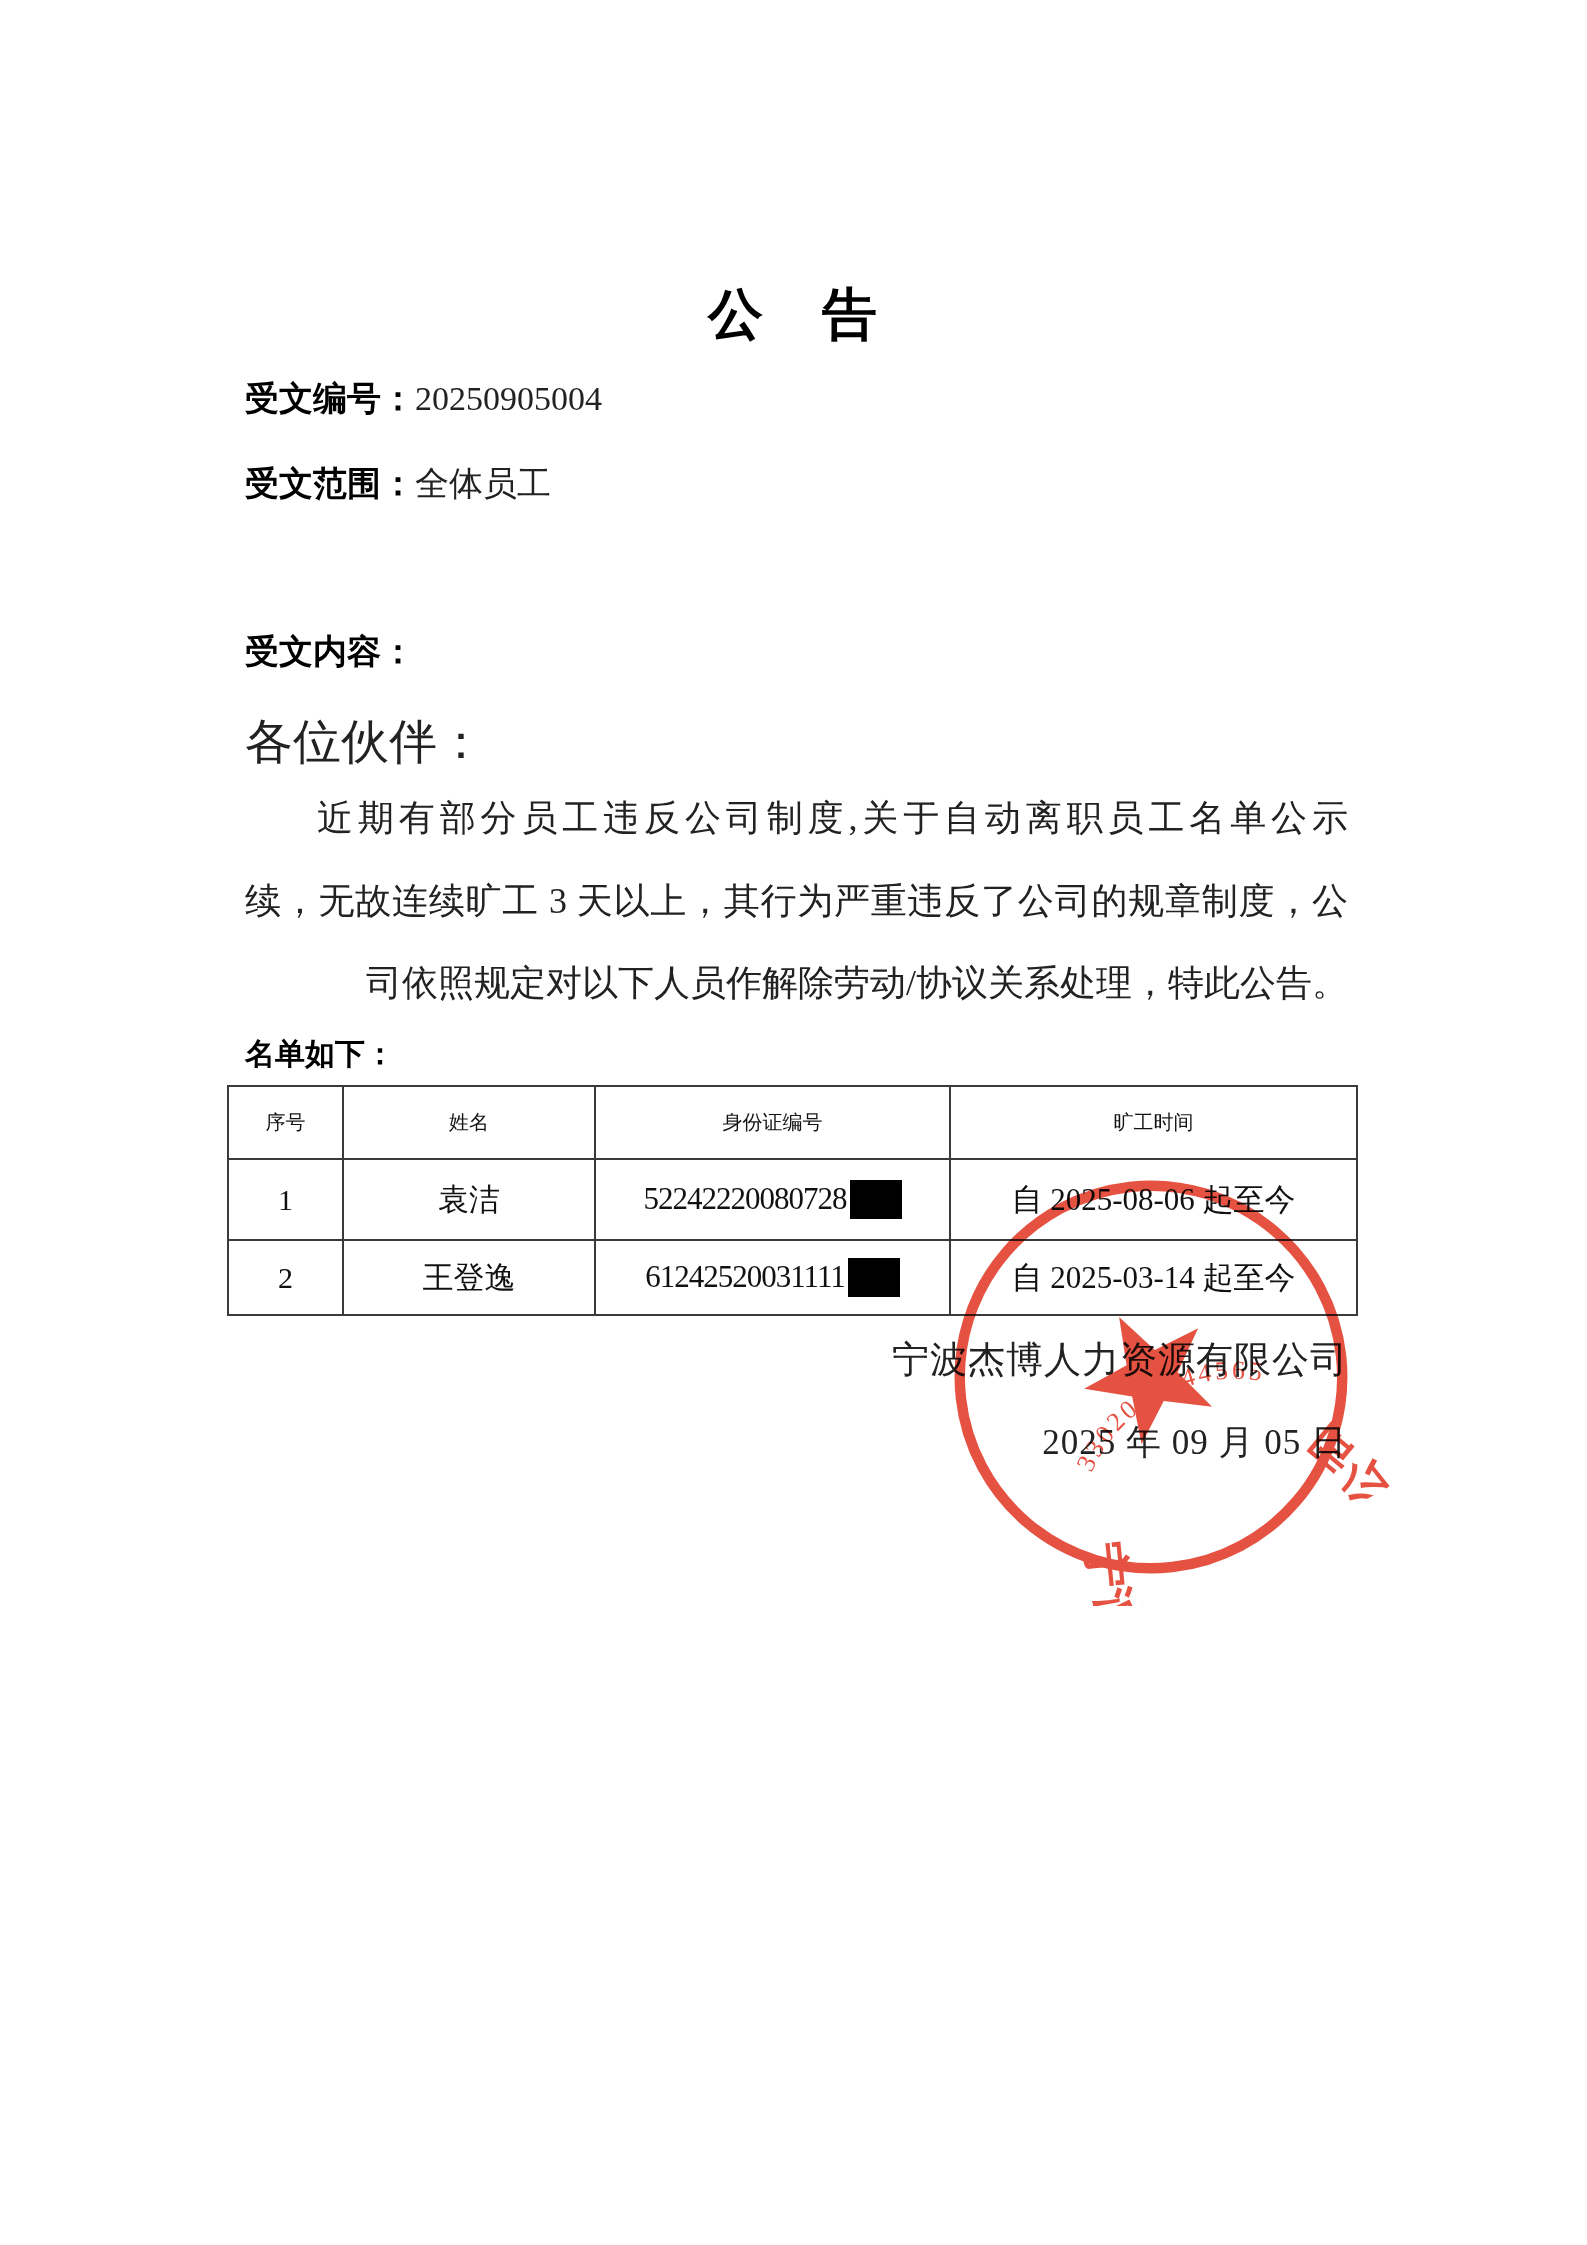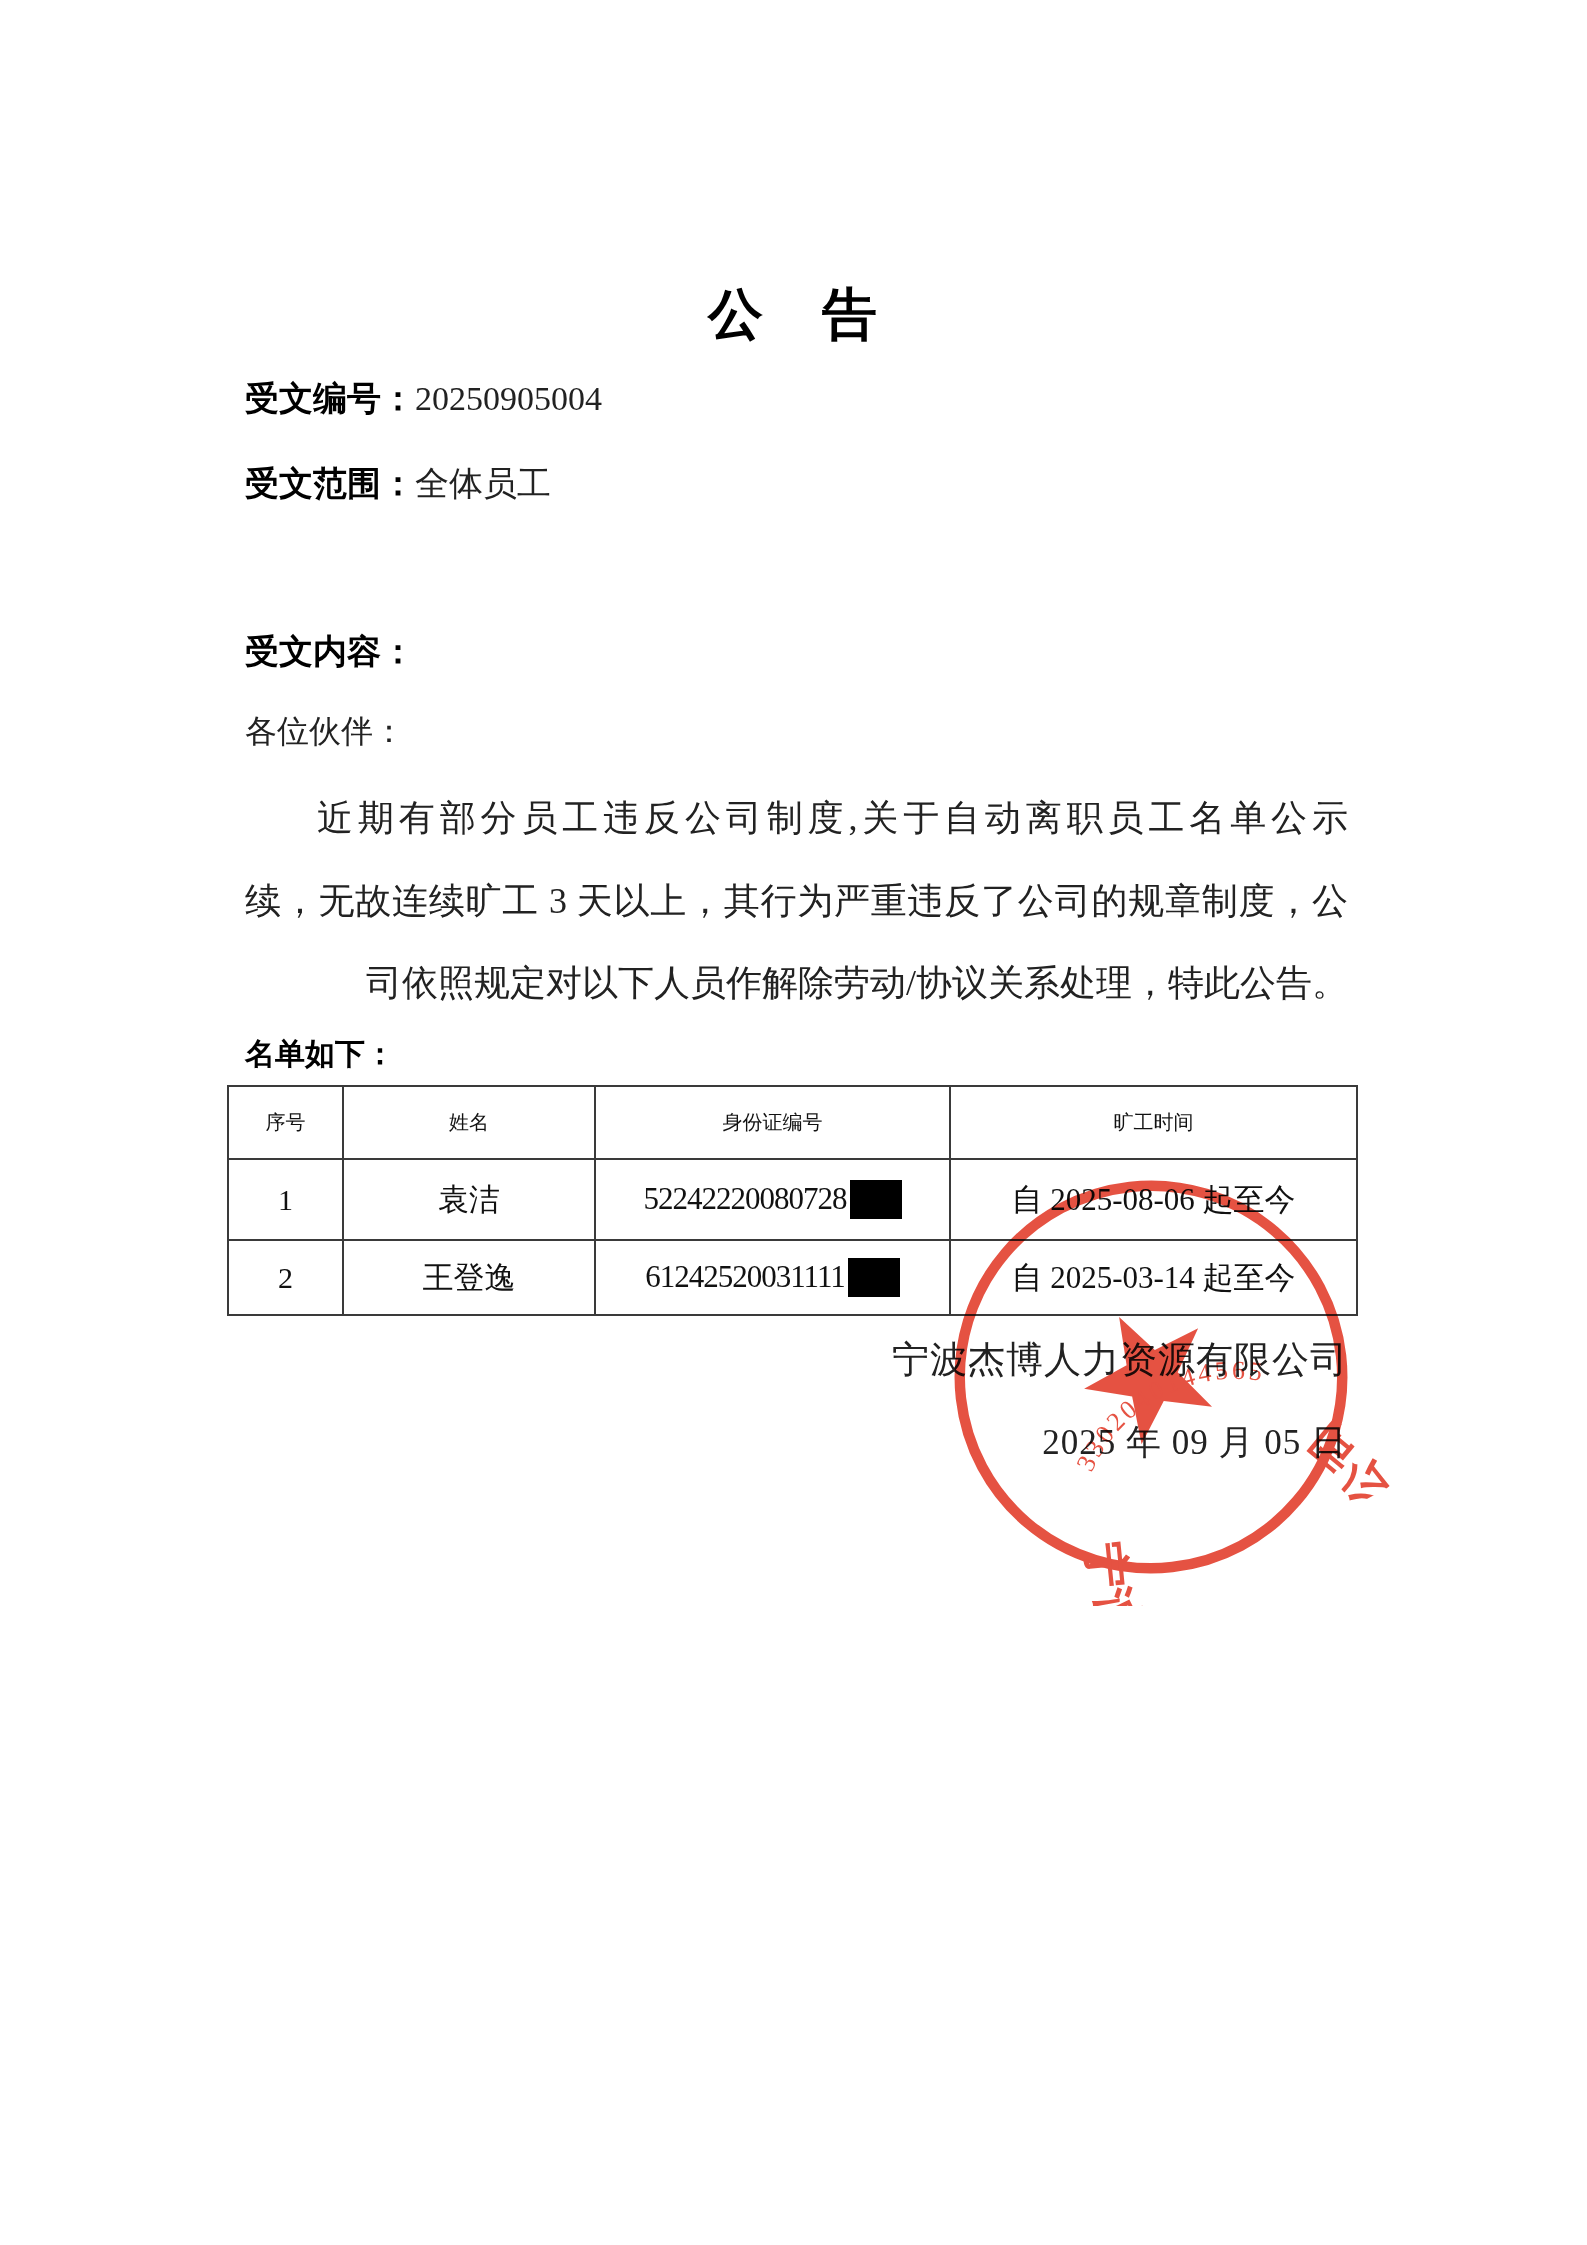--- a/index.html
+++ b/index.html
@@ -15,21 +15,21 @@
   .doc-title{
     position:absolute;top:278px;left:0;width:100%;
     text-align:center;
     font-size:55px;font-weight:bold;color:#000;
     letter-spacing:2px;
   }
   .field-line{position:absolute;left:245px;font-size:34px;white-space:nowrap;}
   .field-line .lbl{font-weight:bold;color:#000;}
   .field-line .val{font-weight:normal;color:#222;}
   .f1{top:376px;} .f2{top:461px;} .f3{top:546px;} .f4{top:629px;}
-  .salutation{position:absolute;left:245px;top:710px;font-size:32px;color:#222;}
+  .salutation{position:absolute;left:245px;top:710px;font-size:48px;color:#222;}
   .para-line{
     position:absolute;left:245px;width:1103px;
     font-size:36px;color:#222;line-height:48px;
   }
   .para-fill{text-align:justify;text-align-last:justify;}
   .p1{top:794px;text-indent:72px;}
   .p2{top:877px;}
   .p3{top:959px;text-align:right;}
   .list-caption{position:absolute;left:245px;top:1034px;font-size:30px;font-weight:bold;color:#000;}
   table.roster{

